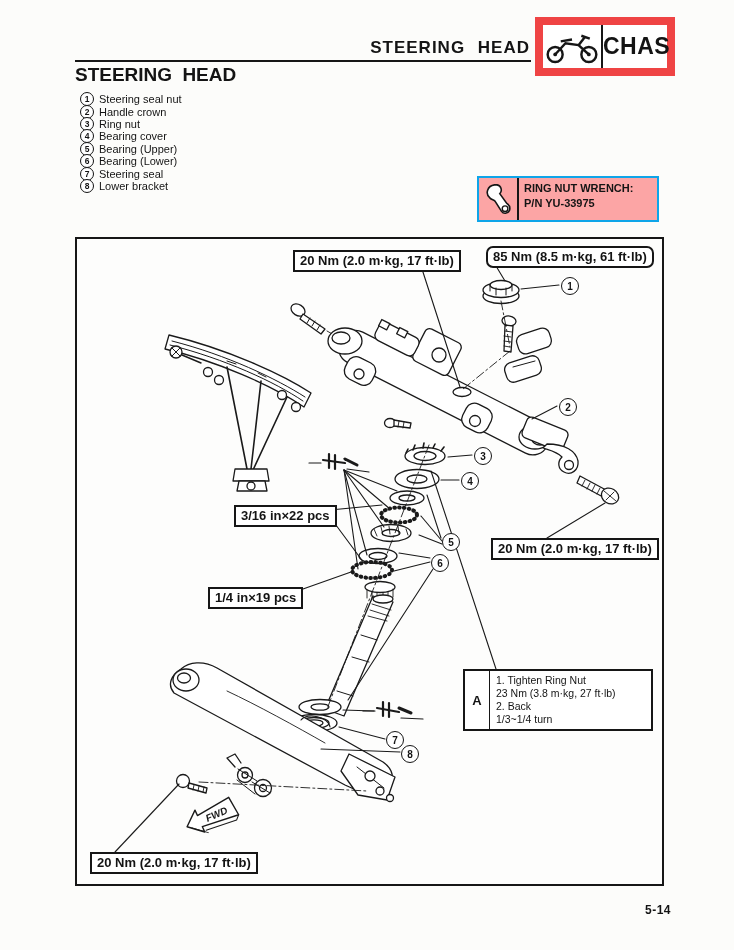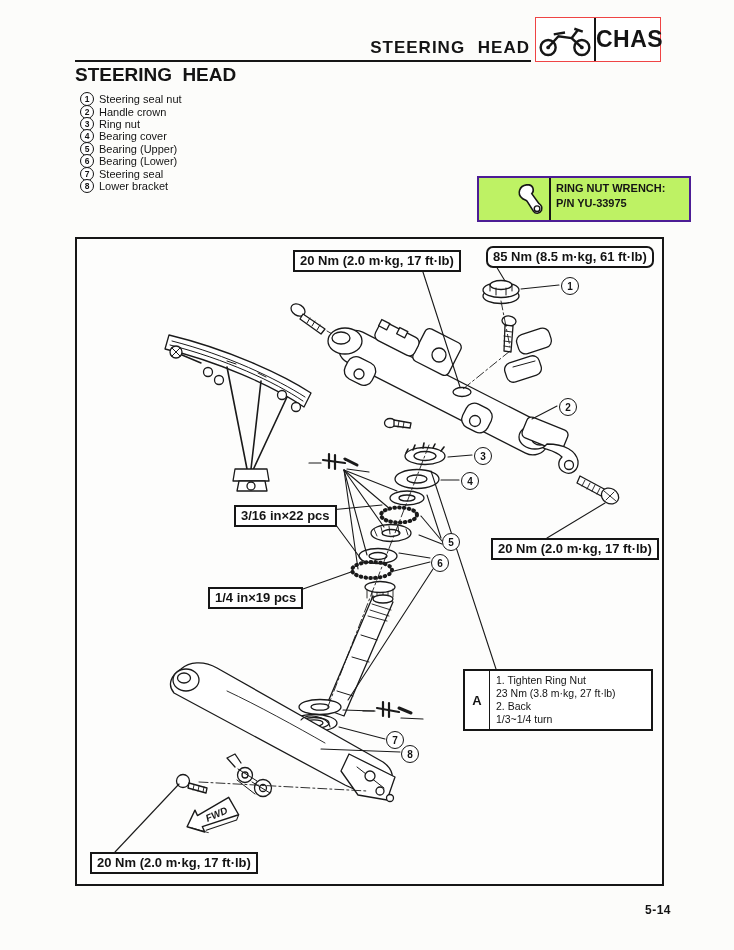--- a/index.html
+++ b/index.html
@@ -4,38 +4,38 @@
 <style>
   html,body{margin:0;padding:0;}
   body{width:734px;height:950px;background:#fcfcfa;position:relative;overflow:hidden;
        font-family:"Liberation Sans",sans-serif;color:#141414;}
   .abs{position:absolute;}
 
   
   .page-header-title{top:38px;left:0;width:530px;text-align:right;
        font-size:17px;font-weight:700;letter-spacing:1px;word-spacing:7px;}
   .header-rule{top:60px;left:75px;width:456px;height:2px;background:#161616;}
-  .chas-box{top:17px;left:535px;width:124px;height:43px;border:1px solid #ef4444;
+  .chas-box{top:17px;left:535px;width:124px;height:43px;border:8px solid #ef4444;
        background:#fff;display:flex;}
   .chas-bike{width:70px;border-right:2px solid #161616;display:flex;align-items:center;justify-content:center;}
   .chas-label{flex:1;display:flex;align-items:center;justify-content:center;
        font-size:23px;font-weight:700;letter-spacing:.5px;}
 
   
   .section-title{top:64px;left:75px;font-size:19px;font-weight:700;word-spacing:5px;}
 
   
   .parts-list{top:93px;left:80px;}
   .part-row{display:flex;align-items:center;height:12.4px;font-size:11px;}
   .num-circle{width:12px;height:12px;border:1.2px solid #141414;border-radius:50%;
        display:inline-flex;align-items:center;justify-content:center;
        font-size:8.5px;font-weight:700;margin-right:5px;flex:0 0 auto;background:#fff;}
 
   
-  .tool-box{top:176px;left:477px;width:178px;height:42px;border:2px solid #4c1d95;background:#bef264;display:flex;padding-left:32px;}
+  .tool-box{top:176px;left:477px;width:178px;height:42px;border:2px solid #0ea5e9;background:#fca5a5;display:flex;}
   .tool-icon-cell{width:38px;border-right:2px solid #161616;display:flex;align-items:center;justify-content:center;}
   .tool-text{flex:1;padding:3px 5px;font-size:11px;font-weight:700;line-height:15px;white-space:nowrap;}
 
   
   .diagram{top:237px;left:75px;width:585px;height:645px;border:2px solid #161616;background:#fdfdfc;}
   .diagram svg{position:absolute;top:0;left:0;}
 
   .tbox{position:absolute;border:2px solid #161616;background:#fff;
         font-size:13px;font-weight:700;line-height:12px;padding:3px 5px;white-space:nowrap;}
   .co{position:absolute;width:16px;height:16px;border:1.5px solid #161616;border-radius:50%;

